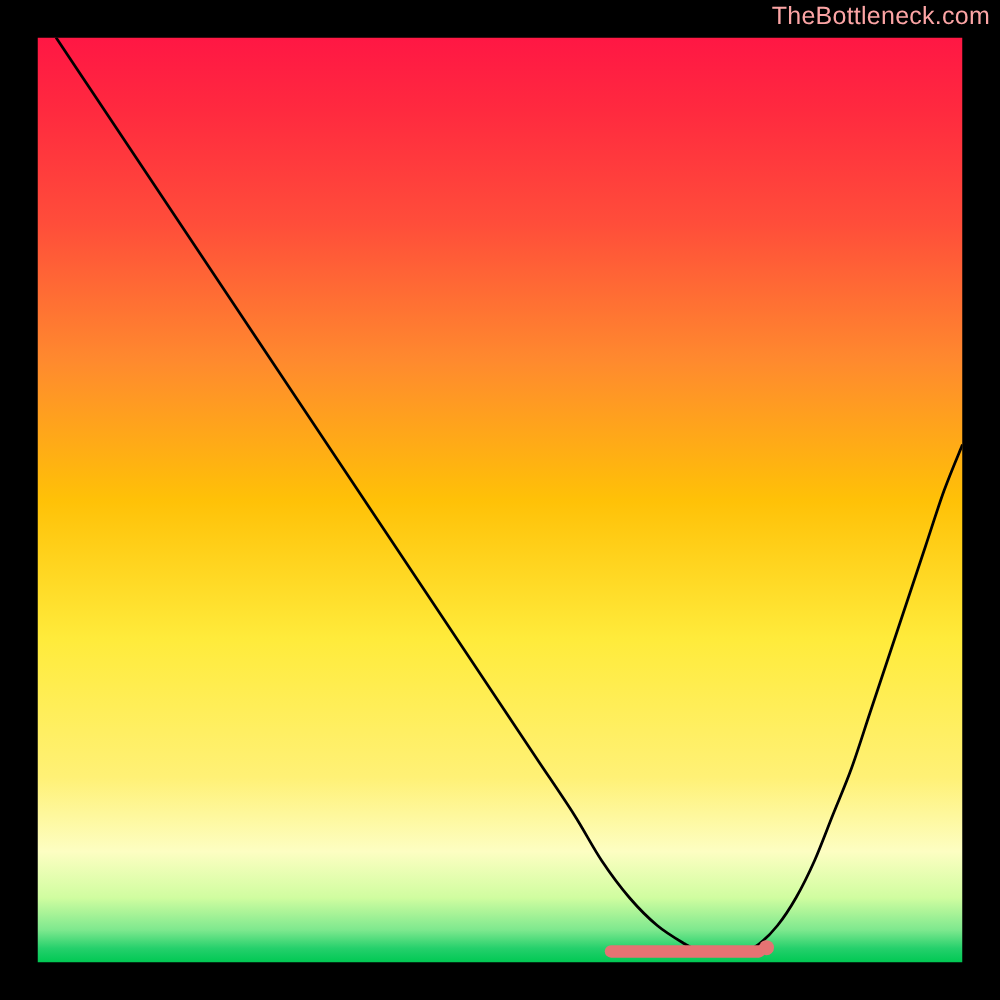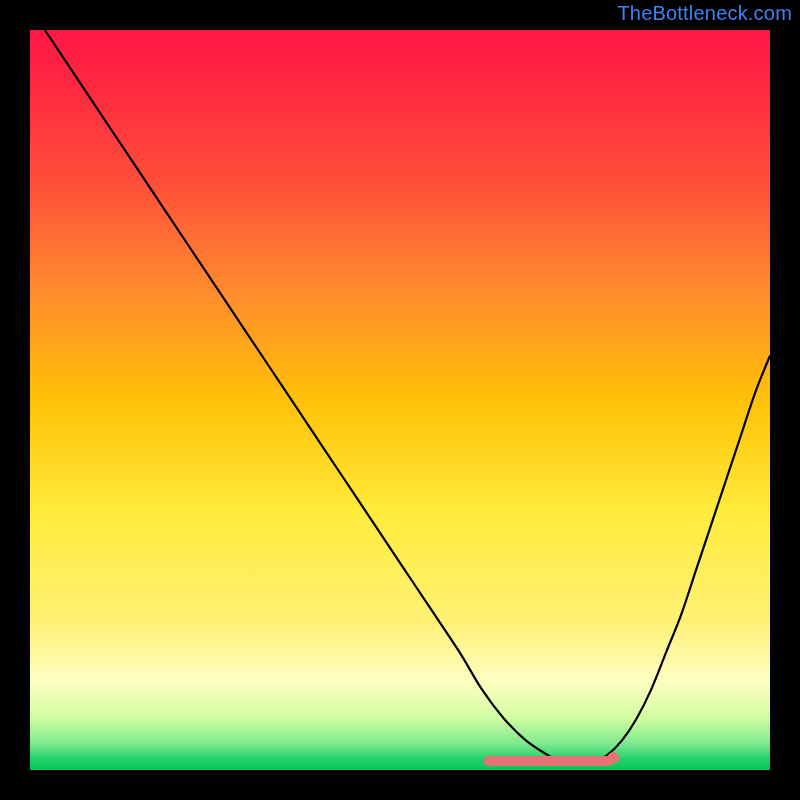--- a/index.html
+++ b/index.html
@@ -14,21 +14,21 @@
   .outer {
     position: relative;
     width: 800px;
     height: 800px;
     background: #000;
   }
   .watermark {
     position: absolute;
     top: 2px;
     right: 8px;
-    color: #3b82f6;
+    color: #fca5a5;
     font-size: 20px;
     font-weight: 500;
     letter-spacing: 0.2px;
     user-select: none;
   }
   .plot {
     position: absolute;
     left: 30px;
     top: 30px;
     width: 740px;

